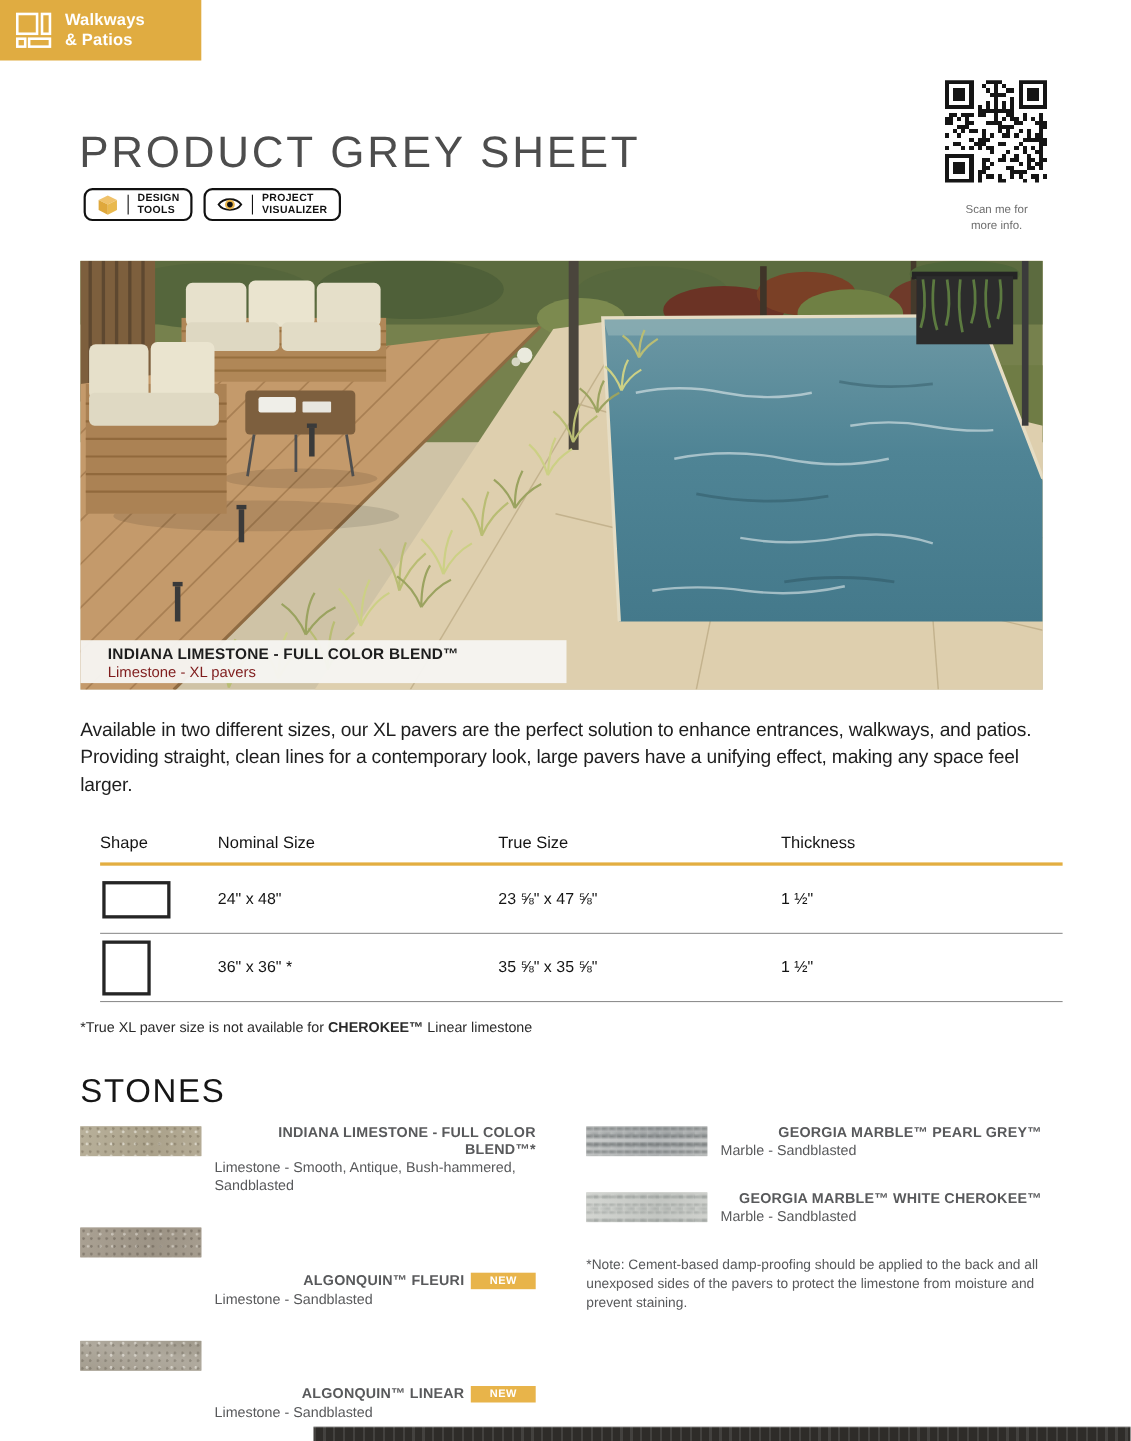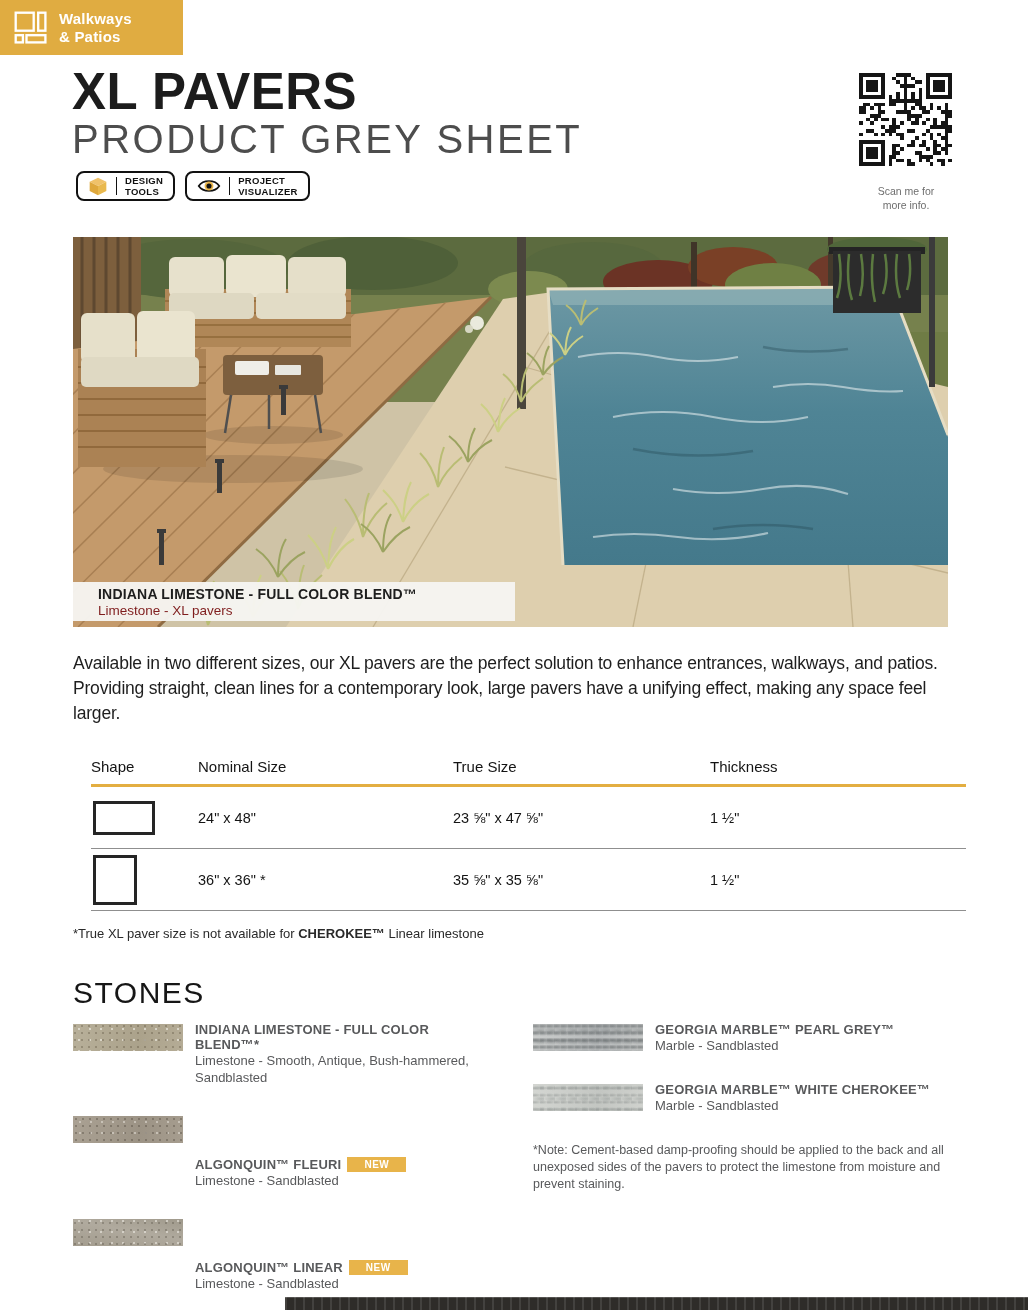--- a/index.html
+++ b/index.html
@@ -54,21 +54,21 @@
   .footnote b { font-weight:bold; }
 
   
   .stones-heading { position:absolute; left:73px; top:976px; font-size:30px; font-weight:300;
                     letter-spacing:1.5px; color:#161616; }
   .stone-col-left  { position:absolute; left:73px;  top:1022px; width:440px; }
   .stone-col-right { position:absolute; left:533px; top:1022px; width:450px; }
   .stone-item { display:flex; gap:12px; margin-bottom:27px; }
   .swatch { width:110px; height:27px; flex:0 0 auto; margin-top:2px; }
   .stone-text { width:292px; }
-  .stone-title { font-size:13px; font-weight:bold; color:#58595b; letter-spacing:.2px; }
+  .stone-title { font-size:13px; font-weight:bold; color:#58595b; letter-spacing:.2px;text-align:right; }
   .stone-desc { font-size:13px; color:#58595b; line-height:1.3; margin-top:1px; }
   .new-badge { display:inline-block; background:#E8B44A; color:#fff; font-size:10px; font-weight:bold;
                padding:2px 17px; margin-left:6px; vertical-align:1px; letter-spacing:.5px;margin-top:43px; }
   .stone-note { margin-top:8px; width:432px; font-size:12.5px; line-height:1.35; color:#58595b; }
 
   
   .sw { background-size:7px 7px, 11px 11px, 100% 100%; }
   .sw-indiana { background-color:#b3aa94;
     background-image:radial-gradient(circle at 2px 2px, rgba(90,80,60,.35) 1px, transparent 1.4px),
                      radial-gradient(circle at 6px 5px, rgba(255,255,250,.5) 1px, transparent 1.5px),
@@ -109,21 +109,20 @@
         <rect x="3" y="28" width="8" height="8"></rect>
         <rect x="15" y="28" width="21" height="8"></rect>
       </g>
     </svg>
     <div class="badge-label">
       <div>Walkways</div>
       <div>&amp; Patios</div>
     </div>
   </div>
 
-  <div class="title">XL PAVERS</div>
   <div class="subtitle">PRODUCT GREY SHEET</div>
 
   <div class="tools">
     <div class="tool-btn">
       <svg width="20" height="20" viewBox="0 0 24 24">
         <polygon points="12,2 22,7 12,12 2,7" fill="#F0C26A"></polygon>
         <polygon points="2,7 12,12 12,23 2,18" fill="#DFA83C"></polygon>
         <polygon points="22,7 12,12 12,23 22,18" fill="#E9B94E"></polygon>
       </svg>
       <div class="tool-div"></div>

